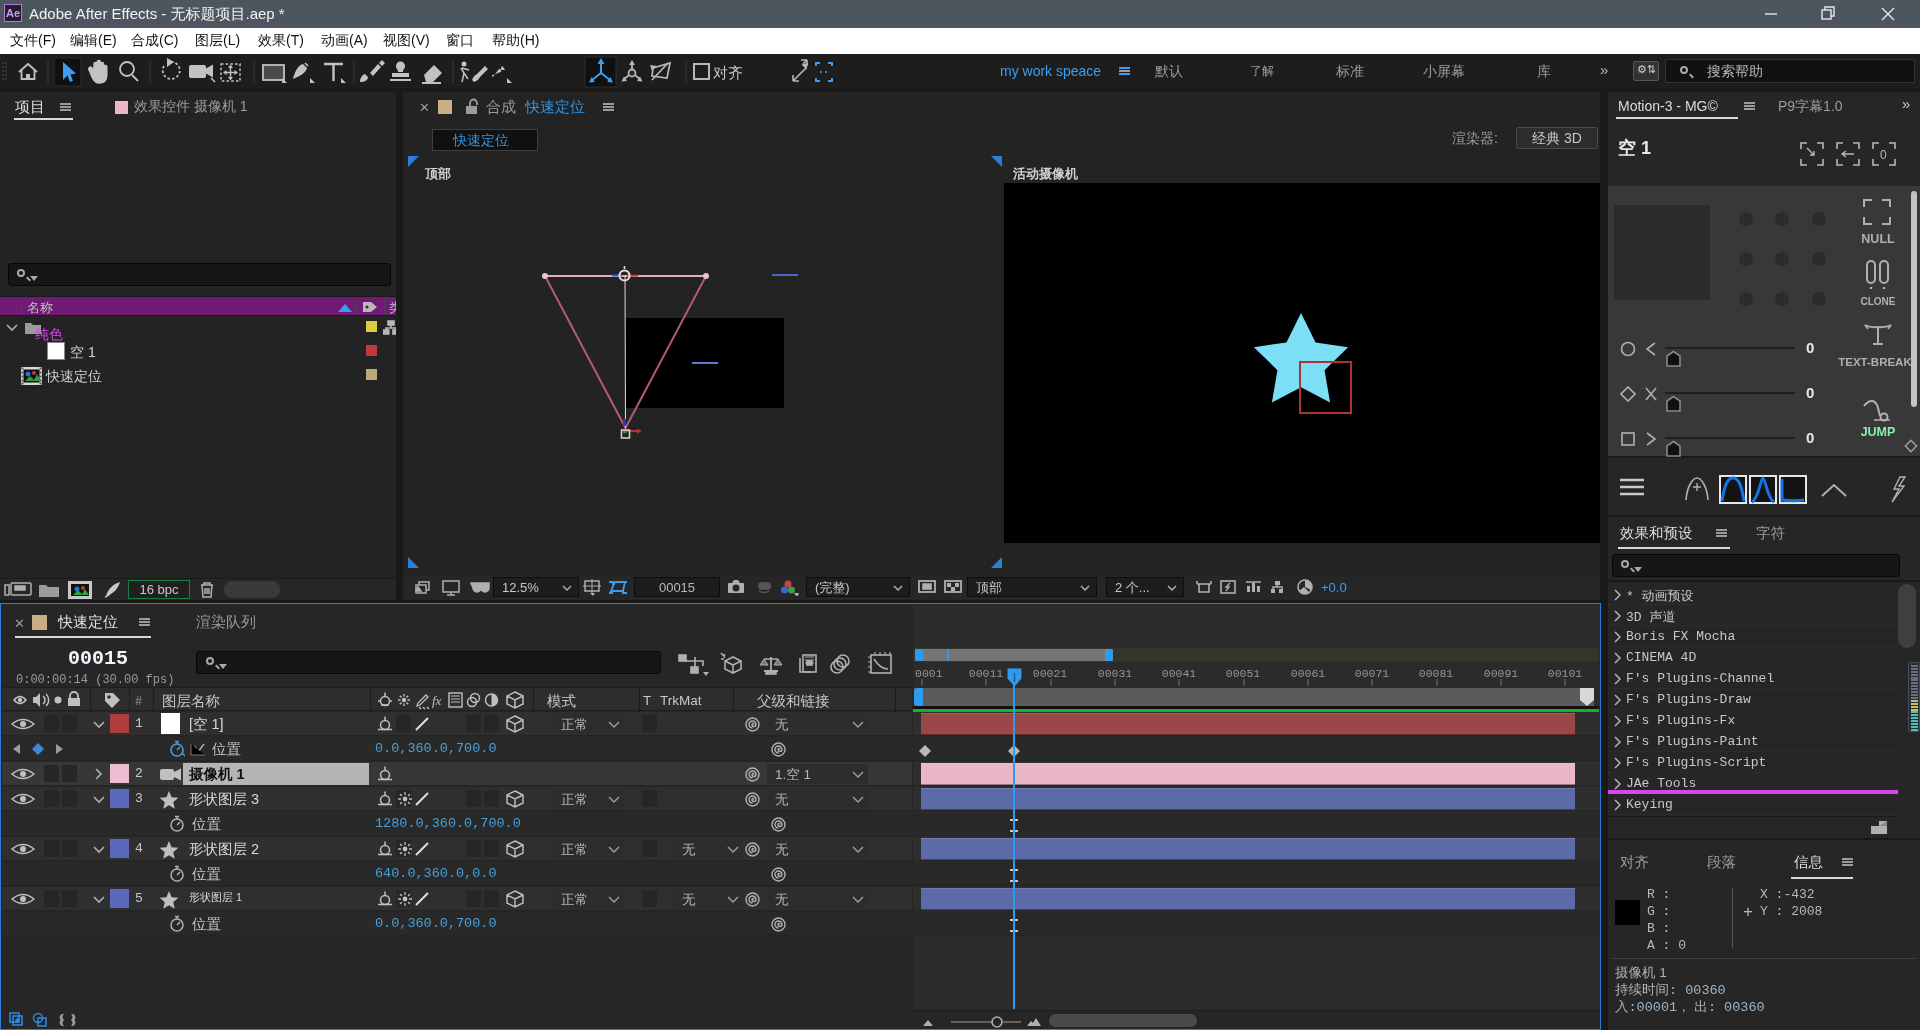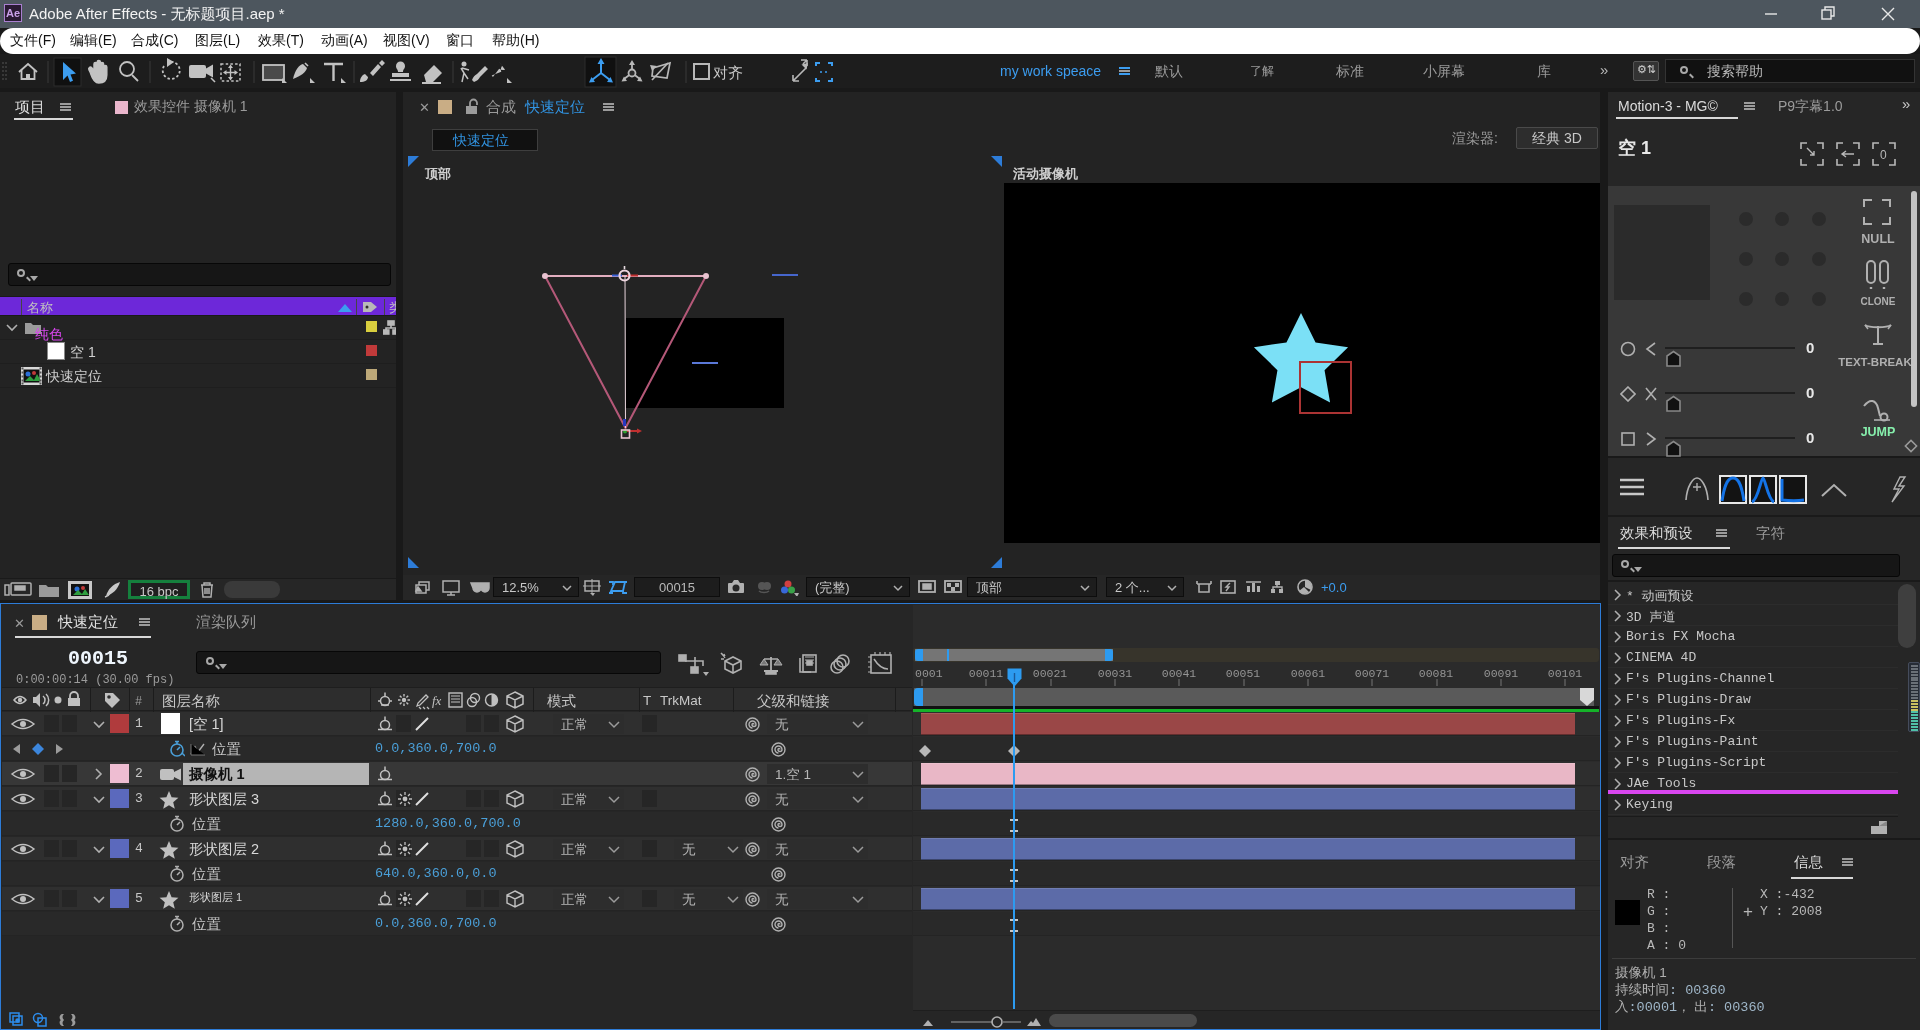--- a/index.html
+++ b/index.html
@@ -8,21 +8,21 @@
 .abs { position:absolute; }
 .mono { font-family:"Liberation Mono", monospace; }
 #stage { position:absolute; top:0; left:0; width:1920px; height:1030px; }
 
 #titlebar { left:0; top:0; width:1920px; height:28px; background:#4d565e; }
 #aelogo { left:4px; top:4px; width:18px; height:18px; background:#2a1a33; border:1px solid #a97fd0;
   color:#c9a0e8; font-size:11px; font-weight:bold; text-align:center; line-height:17px; }
 #title-text { left:29px; top:5px; color:#f2f2f2; font-size:15px; }
 
 #menubar { left:0; top:28px; width:1920px; height:26px; background:#ffffff; color:#111;
-  font-size:14px;border-radius:13px; }
+  font-size:14px; }
 #menubar span { position:absolute; top:4px; }
 
 #toolbar { left:0; top:54px; width:1920px; height:34px; background:#1d1d1d; }
 
 .panel { position:absolute; background:#232323; overflow:hidden; }
 .tabtxt { position:absolute; font-size:14px; color:#9b9b9b; }
 .tabtxt.active { color:#dcdcdc; }
 .hamb { position:absolute; width:11px; height:8px; border-top:2px solid #9b9b9b;
   border-bottom:2px solid #9b9b9b; }
 .hamb:after { content:""; position:absolute; left:0; top:1px; width:11px; height:2px; background:#9b9b9b; }
@@ -177,21 +177,21 @@
 <span class="tabtxt active" style="left:15px;top:6px;font-size:15px;">项目</span>
 <div class="hamb" style="left:60px;top:11px;"></div>
 <div class="abs" style="left:14px;top:26px;width:59px;height:2px;background:#d8d8d8;"></div>
 <div class="abs" style="left:115px;top:9px;width:13px;height:13px;background:#eab6cc;"></div>
 <span class="tabtxt" style="left:134px;top:6px;">效果控件 摄像机 1</span>
 
 <div class="searchbox" style="left:8px;top:171px;width:383px;height:23px;"></div>
 <div class="mag" style="left:17px;top:177px;"></div>
 <div class="magtri" style="left:30px;top:184px;"></div>
 
-<div class="abs" style="left:0;top:204px;width:396px;height:20px;background:#6d28d9;border-top:1px solid #1a1a1a;border-bottom:1px solid #1a1a1a;">
+<div class="abs" style="left:0;top:204px;width:396px;height:20px;background:#701a75;border-top:1px solid #1a1a1a;border-bottom:1px solid #1a1a1a;">
   <div class="abs" style="left:21px;top:2px;width:1px;height:16px;background:#454545;"></div>
   <span class="abs" style="left:27px;top:2px;color:#c0c0c0;font-size:13px;">名称</span>
   <div class="abs" style="left:338px;top:7px;width:0;height:0;border-left:7px solid transparent;border-right:7px solid transparent;border-bottom:8px solid #3c9df0;"></div>
   <div class="abs" style="left:356px;top:2px;width:1px;height:16px;background:#454545;"></div>
   <svg class="abs" style="left:361px;top:2px;" width="18" height="16">
           <path d="M2 3 h8 l6 5 -6 5 h-8 z" fill="#b8b8b8"></path>
           <circle cx="6" cy="8" r="1.5" fill="#2d2d2d"></circle>
         </svg>
   <div class="abs" style="left:384px;top:2px;width:1px;height:16px;background:#454545;"></div>
   <span class="abs" style="left:389px;top:2px;color:#c0c0c0;font-size:13px;">类</span>
@@ -259,21 +259,21 @@
           <rect x="0" y="0" width="24" height="18" fill="#c8c8c8"></rect>
           <rect x="3" y="3" width="18" height="12" fill="#111"></rect>
           <circle cx="9" cy="8" r="2.5" fill="#2b6fd8"></circle>
           <path d="M5 14 l5-5 4 4 3-5 4 6z" fill="#2f9e3f"></path>
           <circle cx="15" cy="7" r="2" fill="#c13a3a"></circle>
         </svg>
   <svg class="abs" style="left:104px;top:2px;" width="18" height="17">
           <path d="M2 15 C4 8 9 3 16 1 C14 8 9 13 2 15z" fill="#c8c8c8"></path>
           <path d="M1 16 c3-1 5-3 6-5" stroke="#c8c8c8" fill="none" stroke-width="1.5"></path>
         </svg>
-  <div class="abs" style="left:128px;top:1px;width:62px;height:19px;background:#1f1f1f;border:3px solid #15803d;color:#c8c8c8;font-size:13px;text-align:center;line-height:18px;">16 bpc</div>
+  <div class="abs" style="left:128px;top:1px;width:62px;height:19px;background:#1f1f1f;border:1px solid #15803d;color:#c8c8c8;font-size:13px;text-align:center;line-height:18px;">16 bpc</div>
   <svg class="abs" style="left:199px;top:2px;" width="16" height="17">
           <g stroke="#b0b0b0" stroke-width="1.5" fill="none">
             <path d="M2 4 h12 M5 4 v-2 h6 v2 M3 4 l1 12 h8 l1-12 M6 7 v6 M8 7 v6 M10 7 v6"></path>
           </g>
         </svg>
   <div class="abs" style="left:224px;top:2px;width:56px;height:17px;background:#3a3a3a;border-radius:8px;"></div>
 </div>
 </div>
 <div id="viewer" class="panel" style="left:403px;top:92px;width:1197px;height:508px;background:#232323;">
 

